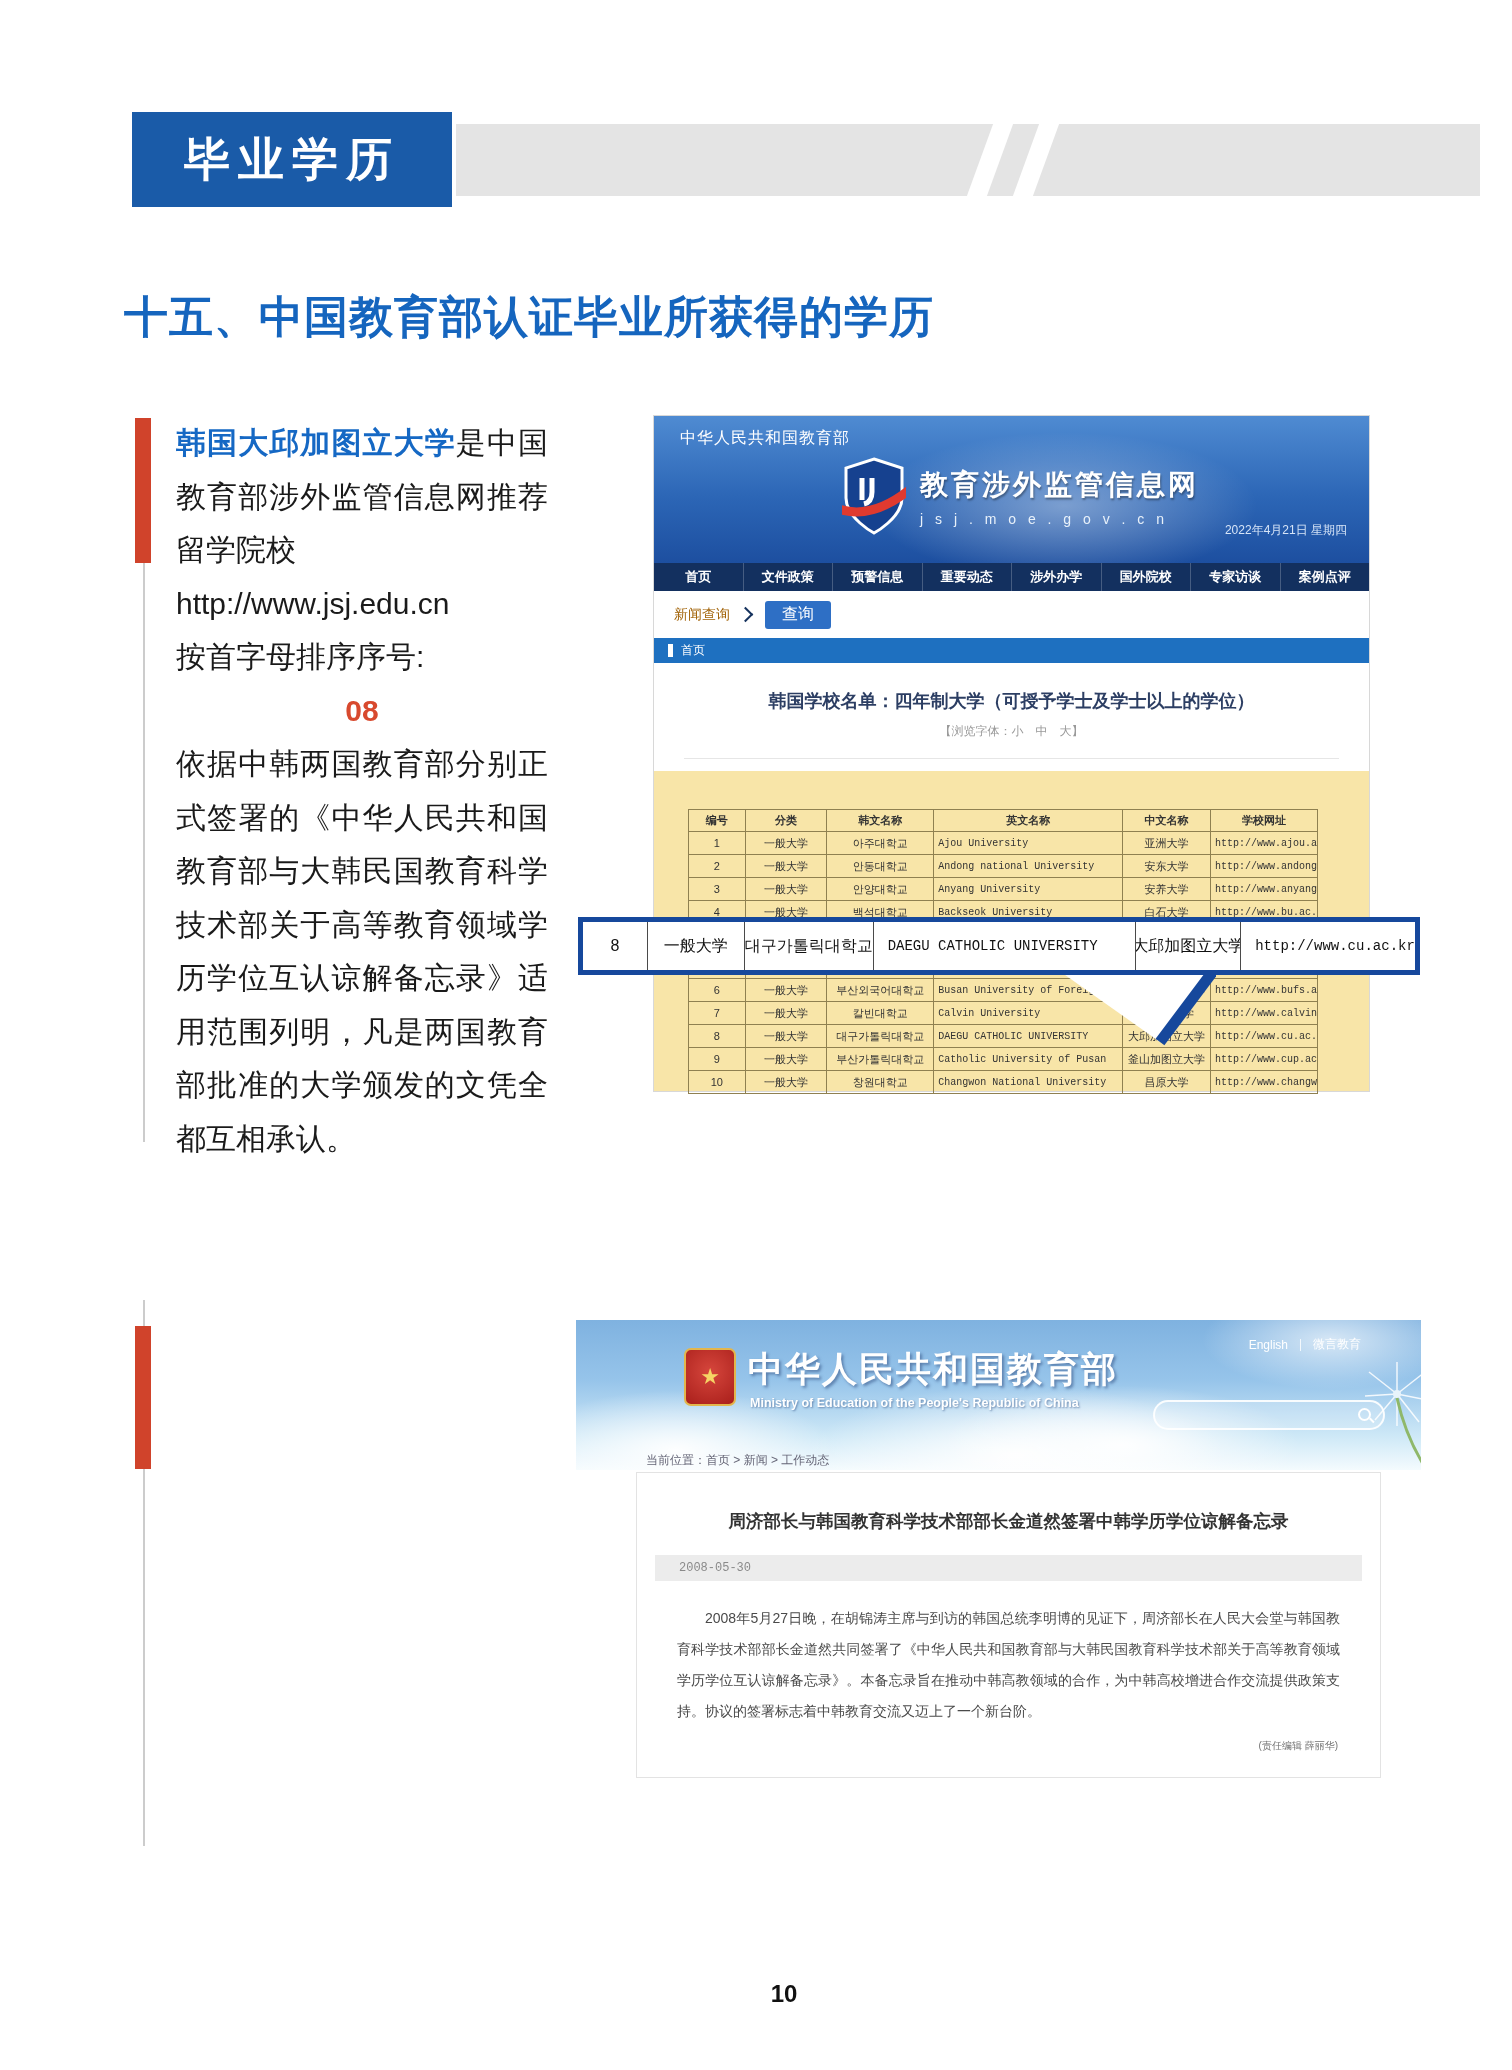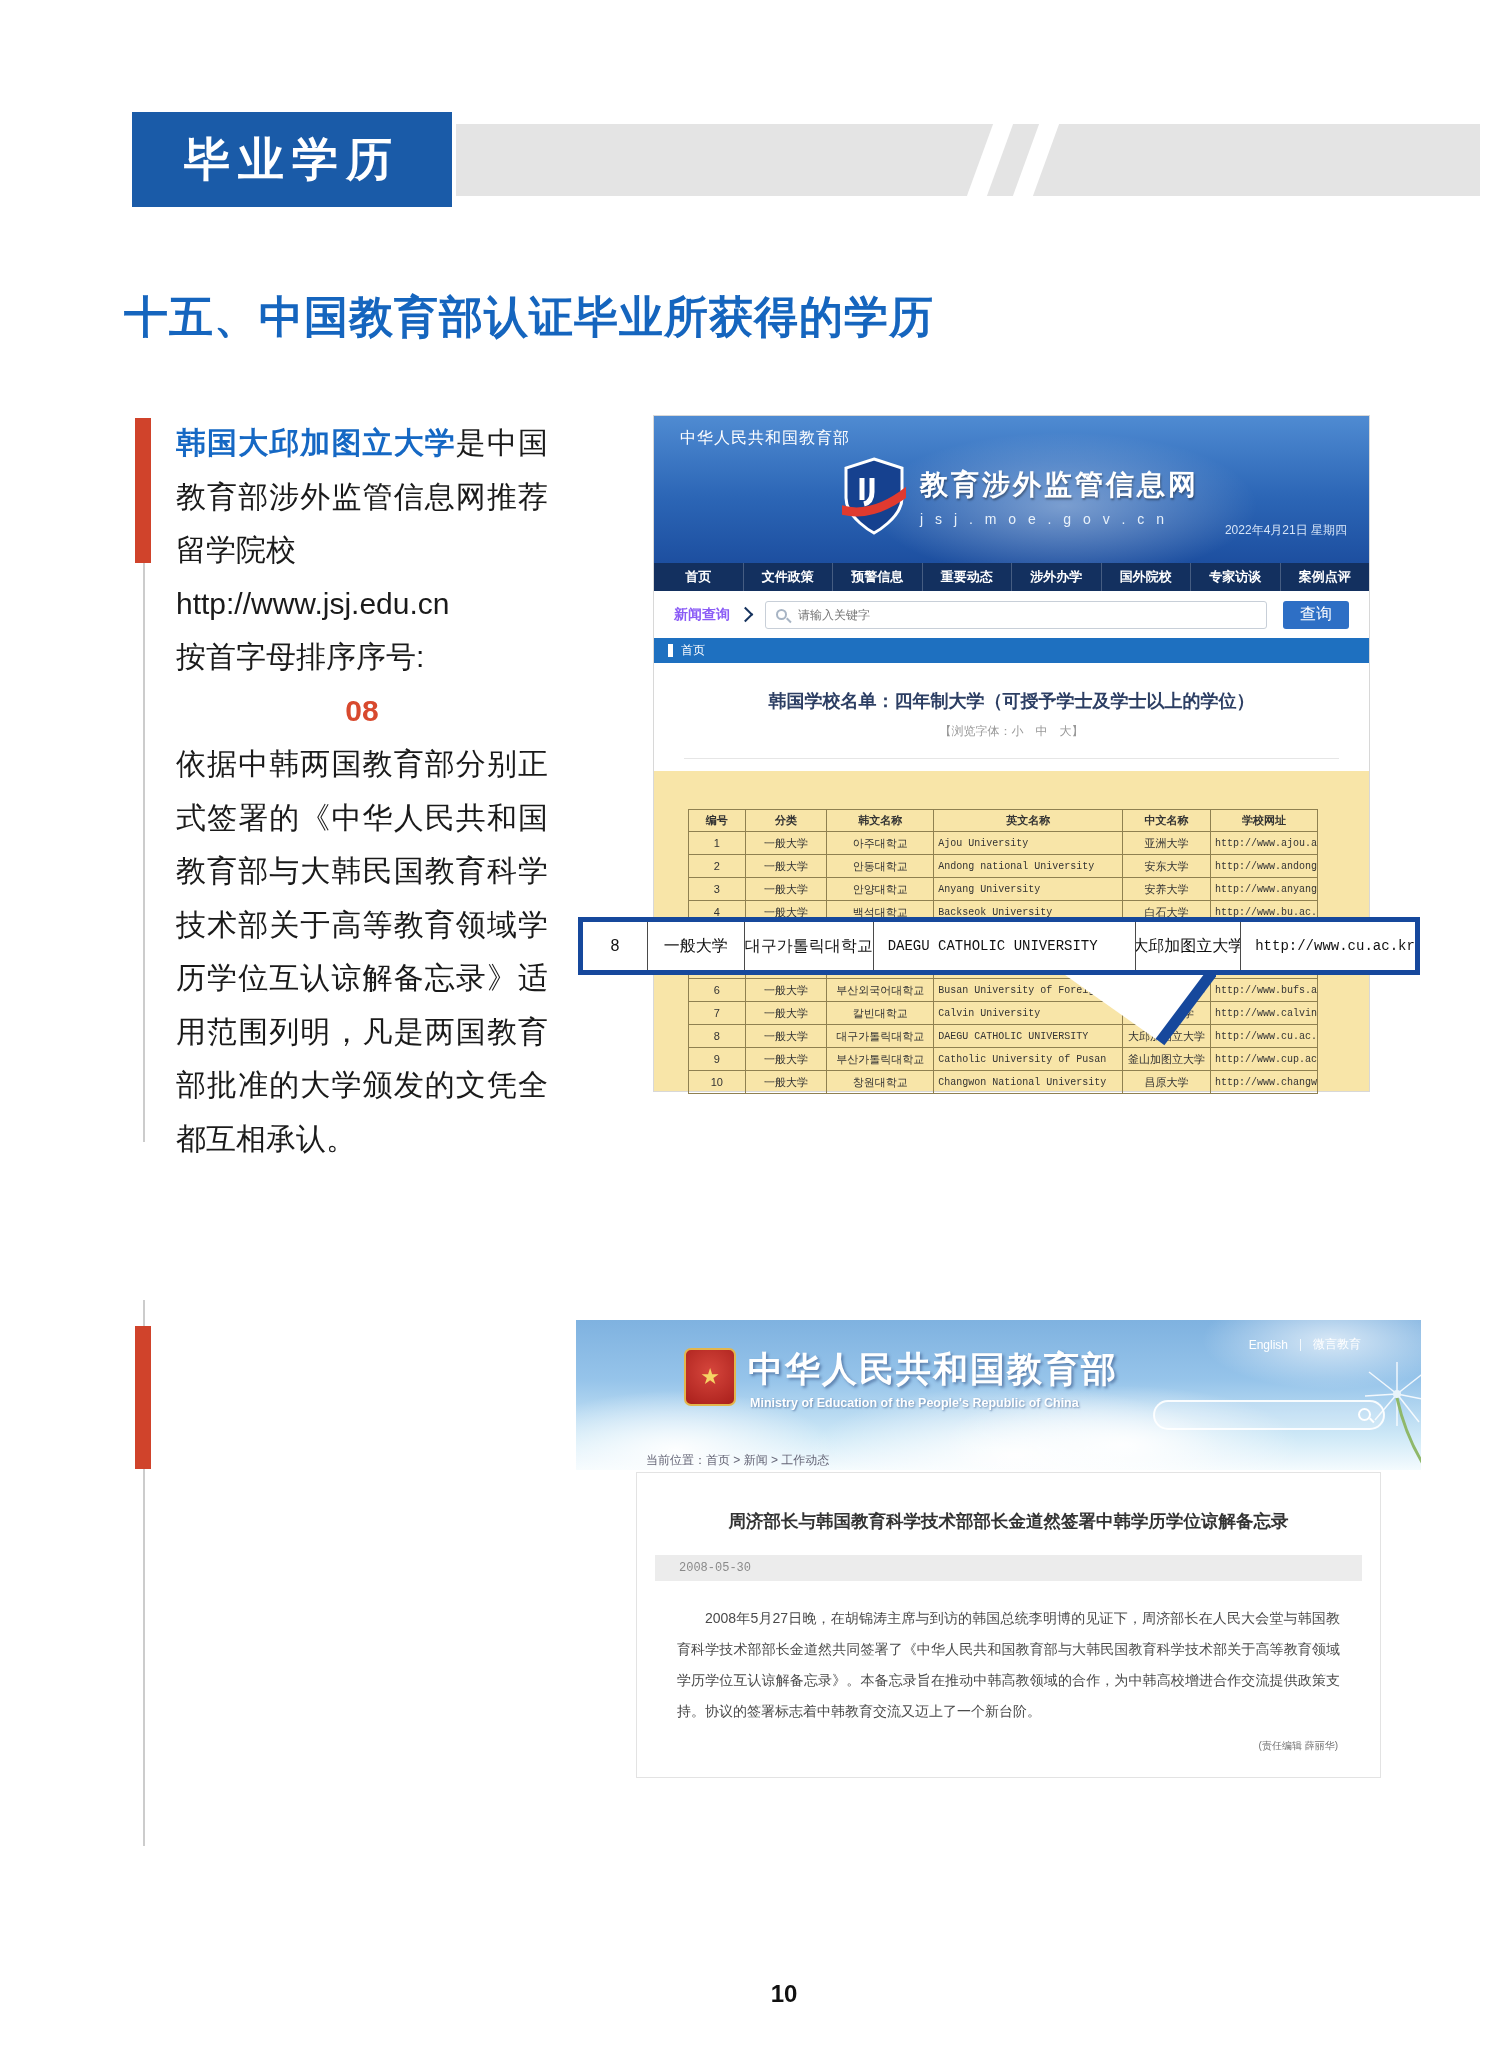--- a/index.html
+++ b/index.html
@@ -39,21 +39,21 @@
   .s1-org{position:absolute;left:26px;top:12px;color:#fff;font-size:16px;letter-spacing:1px;}
   .s1-logo-row{position:absolute;left:188px;top:40px;display:flex;align-items:center;gap:14px;}
   .s1-title{font-size:28px;font-weight:bold;color:#fff;letter-spacing:3px;text-shadow:1px 2px 2px rgba(0,0,0,.35);}
   .s1-url{font-size:14px;color:#E8F1FA;letter-spacing:4px;margin-top:7px;}
   .s1-date{position:absolute;right:22px;top:106px;font-size:12px;color:#D6E4F7;}
   .s1-nav{height:28px;background:#13305F;display:flex;}
   .s1-nav-item{flex:1;display:flex;align-items:center;justify-content:center;color:#fff;
                font-size:13px;font-weight:bold;border-left:1px solid rgba(255,255,255,.22);cursor:pointer;}
   .s1-nav-item:first-child{border-left:none;}
   .s1-search{height:47px;background:#fff;display:flex;align-items:center;padding:0 20px;}
-  .s1-search-label{font-size:14px;font-weight:bold;color:#8b5cf6;}
+  .s1-search-label{font-size:14px;font-weight:normal;color:#a16207;}
   .chev{width:9px;height:9px;border-top:2px solid #16335E;border-right:2px solid #16335E;
         transform:rotate(45deg);margin:0 14px 0 10px;}
   .input-wrap{flex:1;position:relative;margin-right:16px;}
   .s1-input{width:100%;box-sizing:border-box;height:28px;border:1px solid #C8CFD8;border-radius:3px;
             padding-left:32px;font-size:12px;color:#333;outline:none;
             font-family:"Liberation Sans",sans-serif;}
   .lens{position:absolute;left:11px;top:8px;width:7px;height:7px;border:2px solid #A7B4C4;border-radius:50%;}
   .lens::after{content:"";position:absolute;left:8px;top:8px;width:2px;height:6px;background:#A7B4C4;
                transform:rotate(-45deg);transform-origin:top left;}
   .s1-btn{width:66px;height:28px;background:#2E6FC5;color:#fff;border:none;border-radius:3px;
@@ -168,24 +168,20 @@
       <div class="s1-nav-item">预警信息</div>
       <div class="s1-nav-item">重要动态</div>
       <div class="s1-nav-item">涉外办学</div>
       <div class="s1-nav-item">国外院校</div>
       <div class="s1-nav-item">专家访谈</div>
       <div class="s1-nav-item">案例点评</div>
     </div>
     <div class="s1-search">
       <span class="s1-search-label">新闻查询</span>
       <span class="chev"></span>
-      <span class="input-wrap">
-        <span class="lens"></span>
-        <input class="s1-input" type="text" placeholder="请输入关键字" style="">
-      </span>
       <button class="s1-btn">查询</button>
     </div>
     <div class="s1-crumbbar">
       <span class="crumb-mark"></span>
       <span class="s1-crumb">首页</span>
     </div>
     <div class="s1-content">
       <div class="s1-list-title">韩国学校名单：四年制大学（可授予学士及学士以上的学位）</div>
       <div class="s1-font-hint">【浏览字体：小　中　大】</div>
       <div class="s1-divider"></div>

